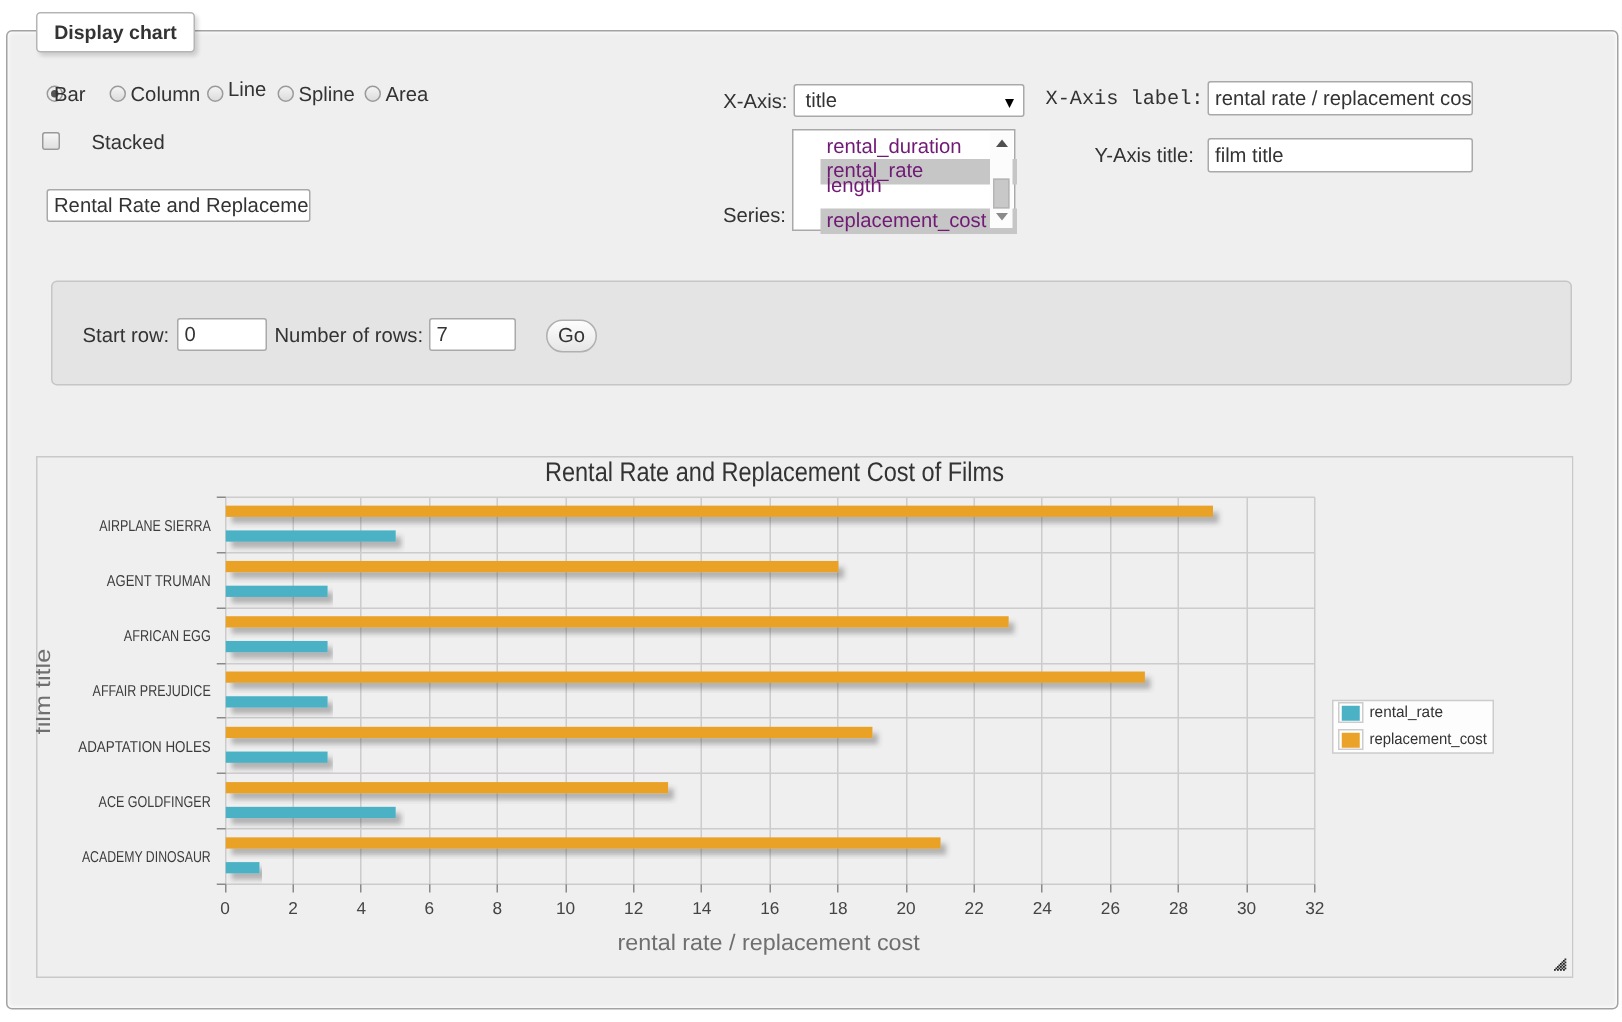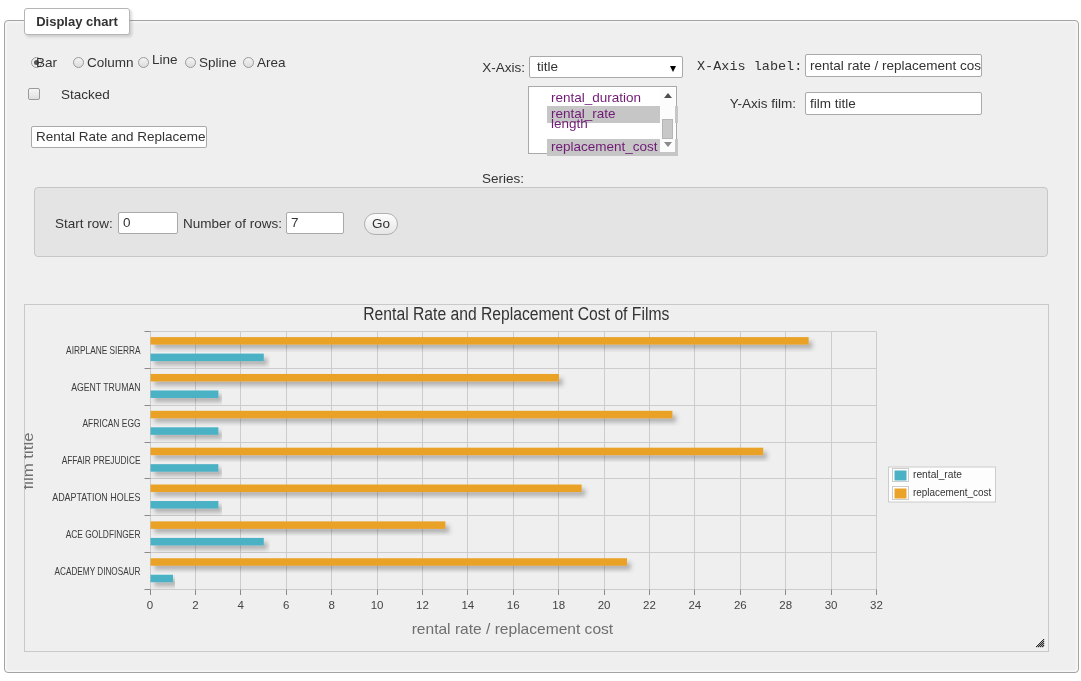--- a/index.html
+++ b/index.html
@@ -46,36 +46,36 @@
 <div class="lbl" style="left:45px;top:87px;margin-left:16px;">Stacked</div>
 
 <div class="inp" style="left:31px;top:126px;width:166px;height:20px;">Rental Rate and Replacement</div>
 
 <div class="lbl r" style="left:425px;top:60px;width:100px;">X-Axis:</div>
 <div class="sel1">
       <span class="tx">title</span>
       <span class="ar"></span>
     </div>
 
-<div class="lbl r" style="left:424px;top:136px;width:100px;margin-top:35px;">Series:</div>
+<div class="lbl r" style="left:424px;top:136px;width:100px;">Series:</div>
 <div class="lb">
   <div class="op" style="top:2.5px;">rental_duration</div>
   <div class="op s" style="top:19px;">rental_rate</div>
   <div class="op" style="top:29px;">length</div>
   <div class="op s" style="top:52px;">replacement_cost</div>
   <div class="sb">
         <div class="ua"></div>
         <div class="th"></div>
         <div class="da"></div>
       </div>
 </div>
 
 <div class="lbl r" style="left:697px;top:59px;width:100px;font-family:Liberation Mono, monospace;">X-Axis label:</div>
 <div class="inp" style="left:805px;top:54px;width:167px;height:21px;line-height:21px;">rental rate / replacement cost</div>
-<div class="lbl r" style="left:696px;top:96px;width:100px;">Y-Axis film:</div>
+<div class="lbl r" style="left:696px;top:96px;width:100px;">Y-Axis title:</div>
 <div class="inp" style="left:805px;top:92px;width:167px;height:21px;line-height:21px;">film title</div>
 
 <div class="panel"></div>
 <div class="lbl" style="left:55px;top:216px;">Start row:</div>
 <div class="inp" style="left:118px;top:212px;width:50px;height:20px;">0</div>
 <div class="lbl" style="left:183px;top:216px;">Number of rows:</div>
 <div class="inp" style="left:286px;top:212px;width:48px;height:20px;">7</div>
 <div class="gobtn">Go</div>
 
 <svg width="1025" height="348" viewBox="0 0 1025 348" style="position:absolute;left:24px;top:304px;">

